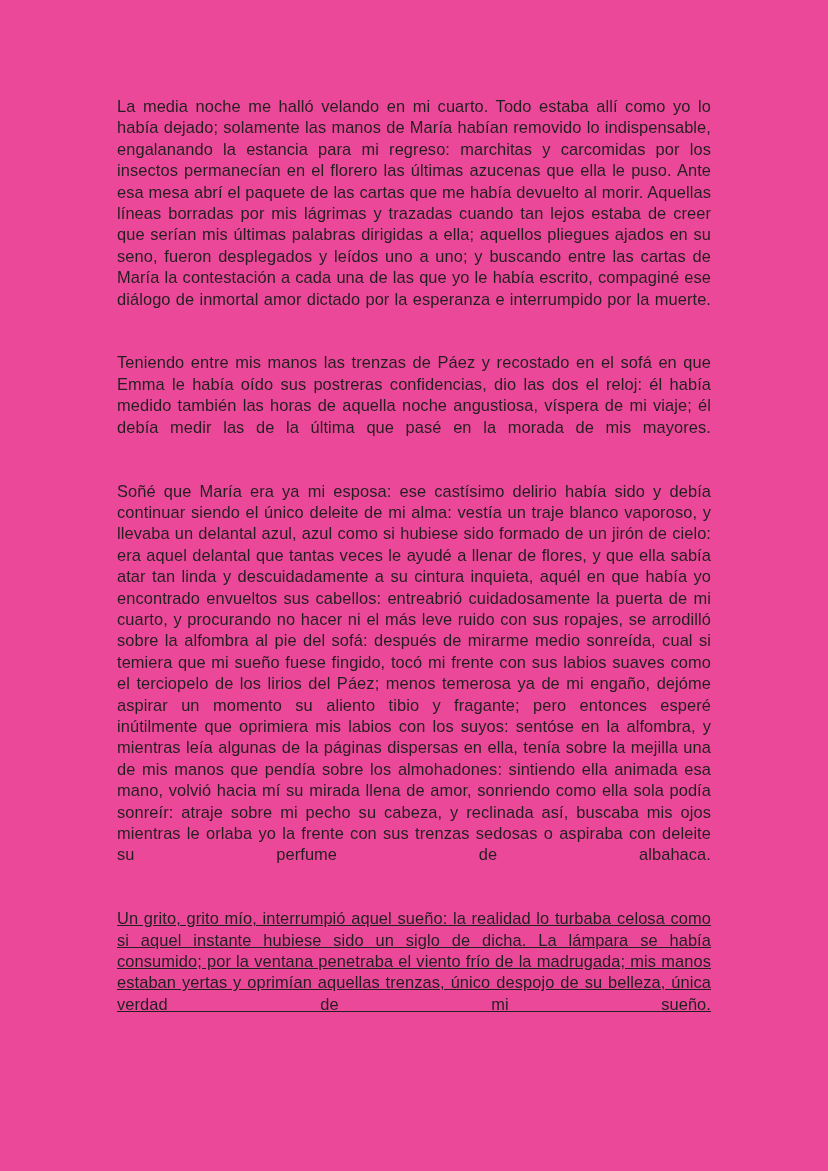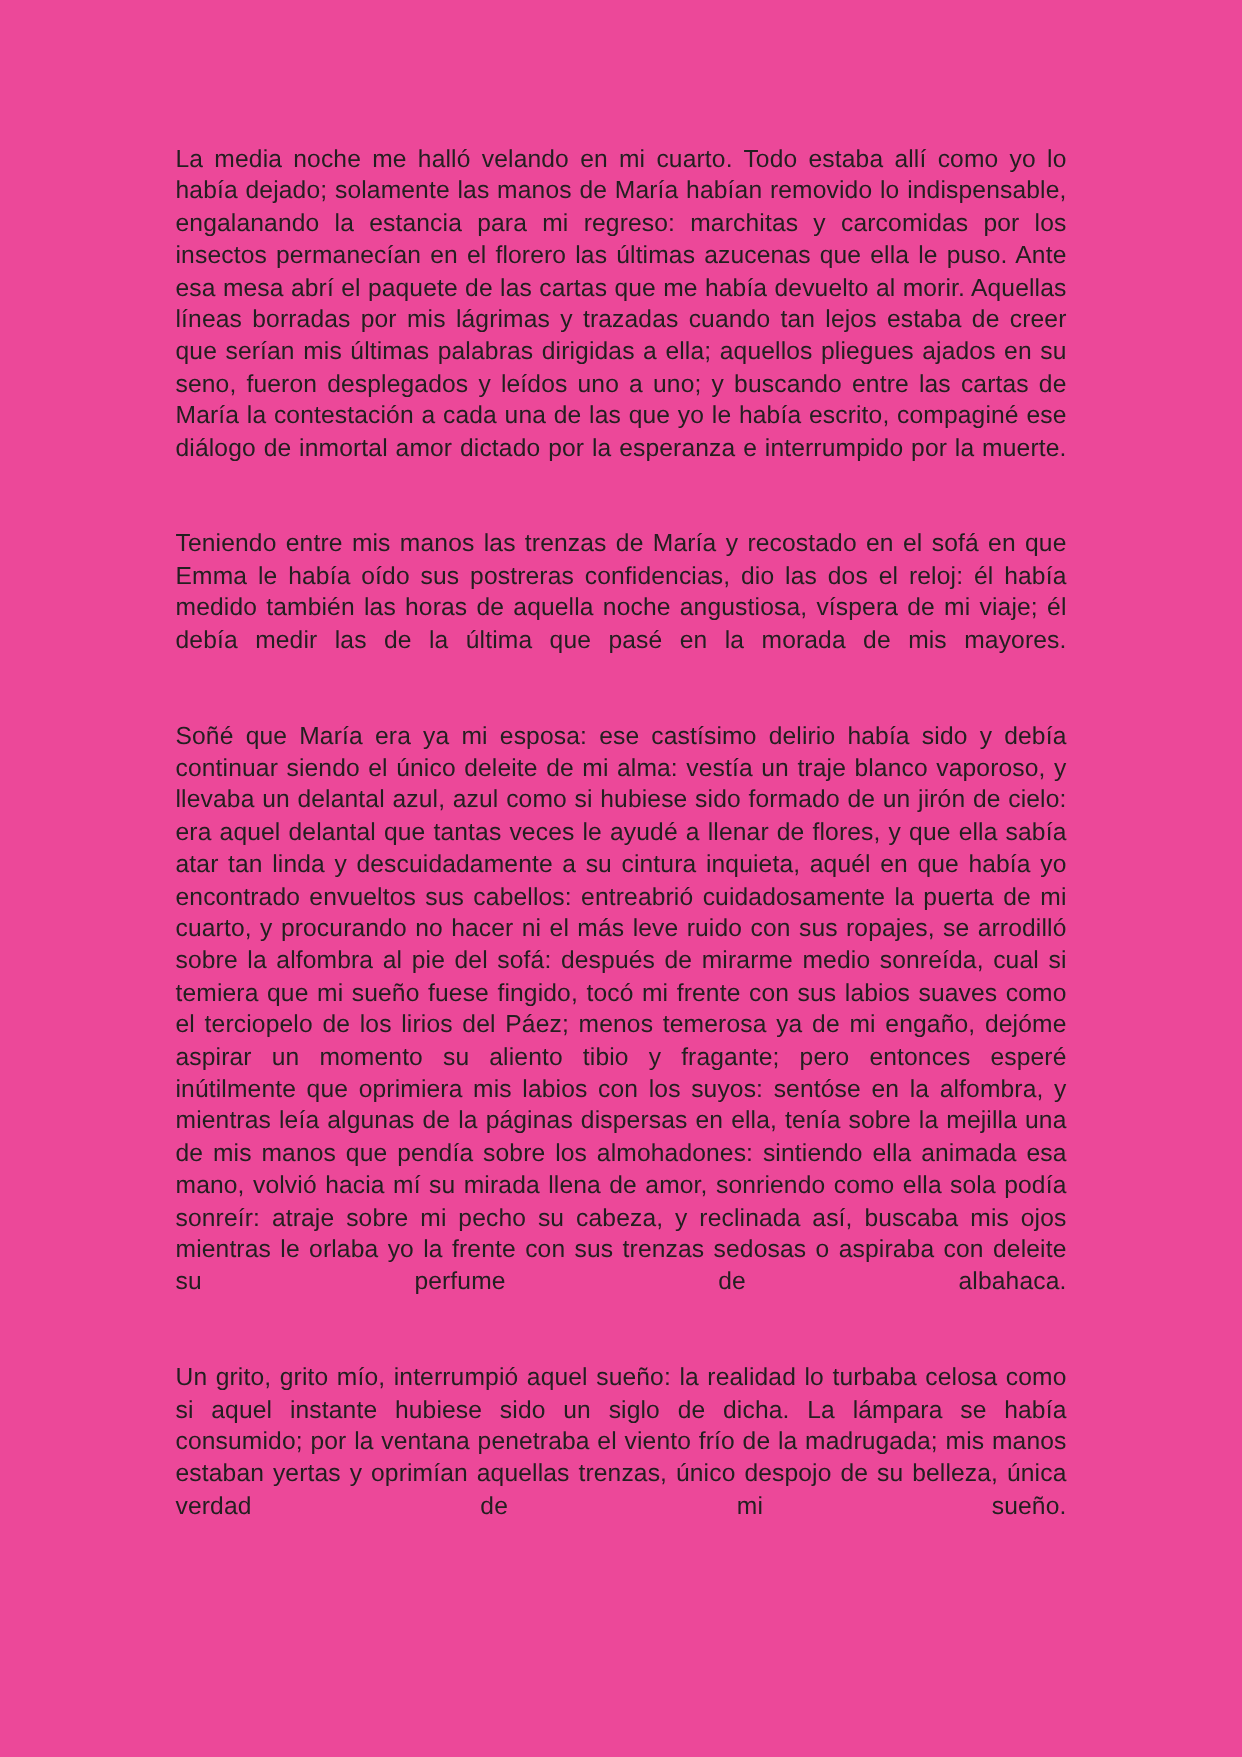--- a/index.html
+++ b/index.html
@@ -43,39 +43,40 @@
     text-justify: inter-word;
     letter-spacing: 0.1px;
     word-spacing: 0.2px;
     hyphens: none;
     -webkit-hyphens: none;
     text-rendering: optimizeLegibility;
   }
 
   .para:last-child {
     margin-bottom: 0;
+    text-decoration: underline;
   }
 
   
   .para::after {
     content: "";
     display: inline-block;
     width: 100%;
   }
 </style>
 </head>
 <body>
 
 <div id="page">
 
   <div id="text-column">
 
     <p class="para">La media noche me halló velando en mi cuarto. Todo estaba allí como yo lo había dejado; solamente las manos de María habían removido lo indispensable, engalanando la estancia para mi regreso: marchitas y carcomidas por los insectos permanecían en el florero las últimas azucenas que ella le puso. Ante esa mesa abrí el paquete de las cartas que me había devuelto al morir. Aquellas líneas borradas por mis lágrimas y trazadas cuando tan lejos estaba de creer que serían mis últimas palabras dirigidas a ella; aquellos pliegues ajados en su seno, fueron desplegados y leídos uno a uno; y buscando entre las cartas de María la contestación a cada una de las que yo le había escrito, compaginé ese diálogo de inmortal amor dictado por la esperanza e interrumpido por la muerte.</p>
 
-    <p class="para">Teniendo entre mis manos las trenzas de María y recostado en el sofá en que Emma le había oído sus postreras confidencias, dio las dos el reloj: él había medido también las horas de aquella noche angustiosa, víspera de mi viaje; él debía medir las de la última que pasé en la morada de mis mayores.</p>
+    <p class="para">Teniendo entre mis manos las trenzas de Páez y recostado en el sofá en que Emma le había oído sus postreras confidencias, dio las dos el reloj: él había medido también las horas de aquella noche angustiosa, víspera de mi viaje; él debía medir las de la última que pasé en la morada de mis mayores.</p>
 
     <p class="para">Soñé que María era ya mi esposa: ese castísimo delirio había sido y debía continuar siendo el único deleite de mi alma: vestía un traje blanco vaporoso, y llevaba un delantal azul, azul como si hubiese sido formado de un jirón de cielo: era aquel delantal que tantas veces le ayudé a llenar de flores, y que ella sabía atar tan linda y descuidadamente a su cintura inquieta, aquél en que había yo encontrado envueltos sus cabellos: entreabrió cuidadosamente la puerta de mi cuarto, y procurando no hacer ni el más leve ruido con sus ropajes, se arrodilló sobre la alfombra al pie del sofá: después de mirarme medio sonreída, cual si temiera que mi sueño fuese fingido, tocó mi frente con sus labios suaves como el terciopelo de los lirios del Páez; menos temerosa ya de mi engaño, dejóme aspirar un momento su aliento tibio y fragante; pero entonces esperé inútilmente que oprimiera mis labios con los suyos: sentóse en la alfombra, y mientras leía algunas de la páginas dispersas en ella, tenía sobre la mejilla una de mis manos que pendía sobre los almohadones: sintiendo ella animada esa mano, volvió hacia mí su mirada llena de amor, sonriendo como ella sola podía sonreír: atraje sobre mi pecho su cabeza, y reclinada así, buscaba mis ojos mientras le orlaba yo la frente con sus trenzas sedosas o aspiraba con deleite su perfume de albahaca.</p>
 
     <p class="para">Un grito, grito mío, interrumpió aquel sueño: la realidad lo turbaba celosa como si aquel instante hubiese sido un siglo de dicha. La lámpara se había consumido; por la ventana penetraba el viento frío de la madrugada; mis manos estaban yertas y oprimían aquellas trenzas, único despojo de su belleza, única verdad de mi sueño.</p>
 
   </div>
 
 </div>
 
 </body></html>

